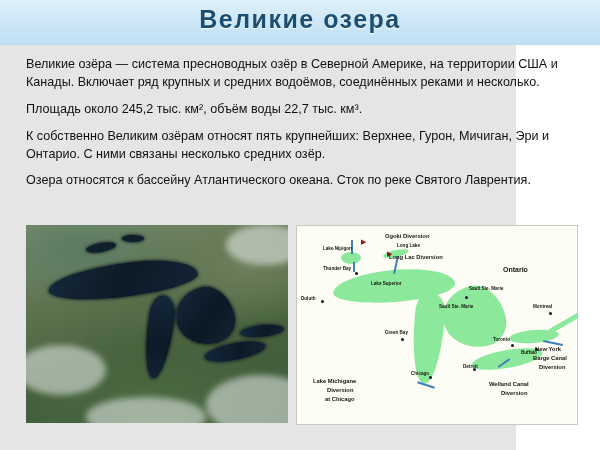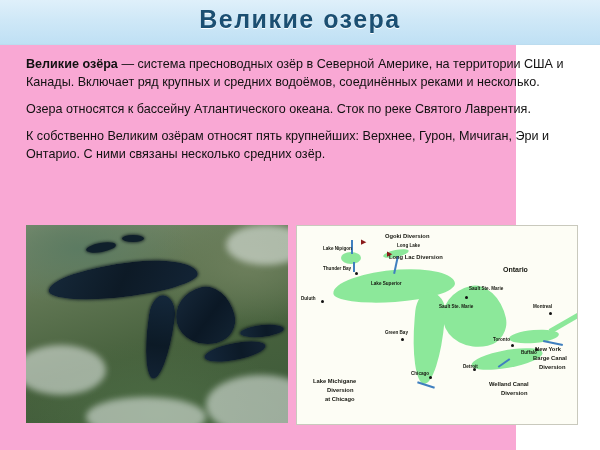--- a/index.html
+++ b/index.html
@@ -10,21 +10,21 @@
     width: 600px;
     height: 450px;
     overflow: hidden;
     font-family: "Liberation Sans", sans-serif;
     background: #ffffff;
   }
   .slide {
     position: relative;
     width: 516px;
     height: 450px;
-    background: #f9a8d4;
+    background: #e5e5e5;
     box-sizing: border-box;
   }
   .title-band {
     position: absolute;
     left: 0;
     top: 0;
     width: 600px;
     height: 44px;
     background: linear-gradient(to bottom, #dff0fa 0%, #cfe8f7 45%, #bfe0f4 100%);
     border-bottom: 1px solid #bcdcef;
@@ -47,21 +47,21 @@
     top: 56px;
     width: 552px;
     font-size: 12.6px;
     color: #111111;
     line-height: 1.42;
   }
   .para {
     margin: 0 0 9px 0;
   }
   .para b {
-    font-weight: bold;
+    font-weight: normal;
   }
   .images {
     position: absolute;
     left: 26px;
     top: 225px;
     width: 552px;
     height: 198px;
     display: flex;
     justify-content: space-between;
   }
@@ -229,22 +229,23 @@
 </head>
 <body>
 
 <div class="slide">
 
   <div class="title-band"></div>
   <div class="title-text">Великие  озера</div>
 
   <div class="body-text">
     <p class="para"><b>Великие озёра</b><span> — система пресноводных озёр в Северной Америке, на территории США и Канады. Включает ряд крупных и средних водоёмов, соединённых реками и несколько.</span></p>
+    <p class="para">Площадь около 245,2 тыс. км², объём воды 22,7 тыс. км³.</p>
+    <p class="para">К собственно Великим озёрам относят пять крупнейших: Верхнее, Гурон, Мичиган, Эри и Онтарио. С ними связаны несколько средних озёр.</p>
     <p class="para">Озера относятся к бассейну Атлантического океана. Сток по реке Святого Лаврентия.</p>
-    <p class="para">К собственно Великим озёрам относят пять крупнейших: Верхнее, Гурон, Мичиган, Эри и Онтарио. С ними связаны несколько средних озёр.</p>
   </div>
 
   <div class="images">
 
     <div class="sat">
       <div class="sat-base"></div>
       <div class="sat-cloud" style="left:-10px; top:120px; width:90px; height:50px;"></div>
       <div class="sat-cloud" style="left:180px; top:150px; width:110px; height:60px;"></div>
       <div class="sat-cloud" style="left:60px; top:172px; width:120px; height:40px;"></div>
       <div class="sat-cloud" style="left:200px; top:0px; width:80px; height:40px;"></div>

